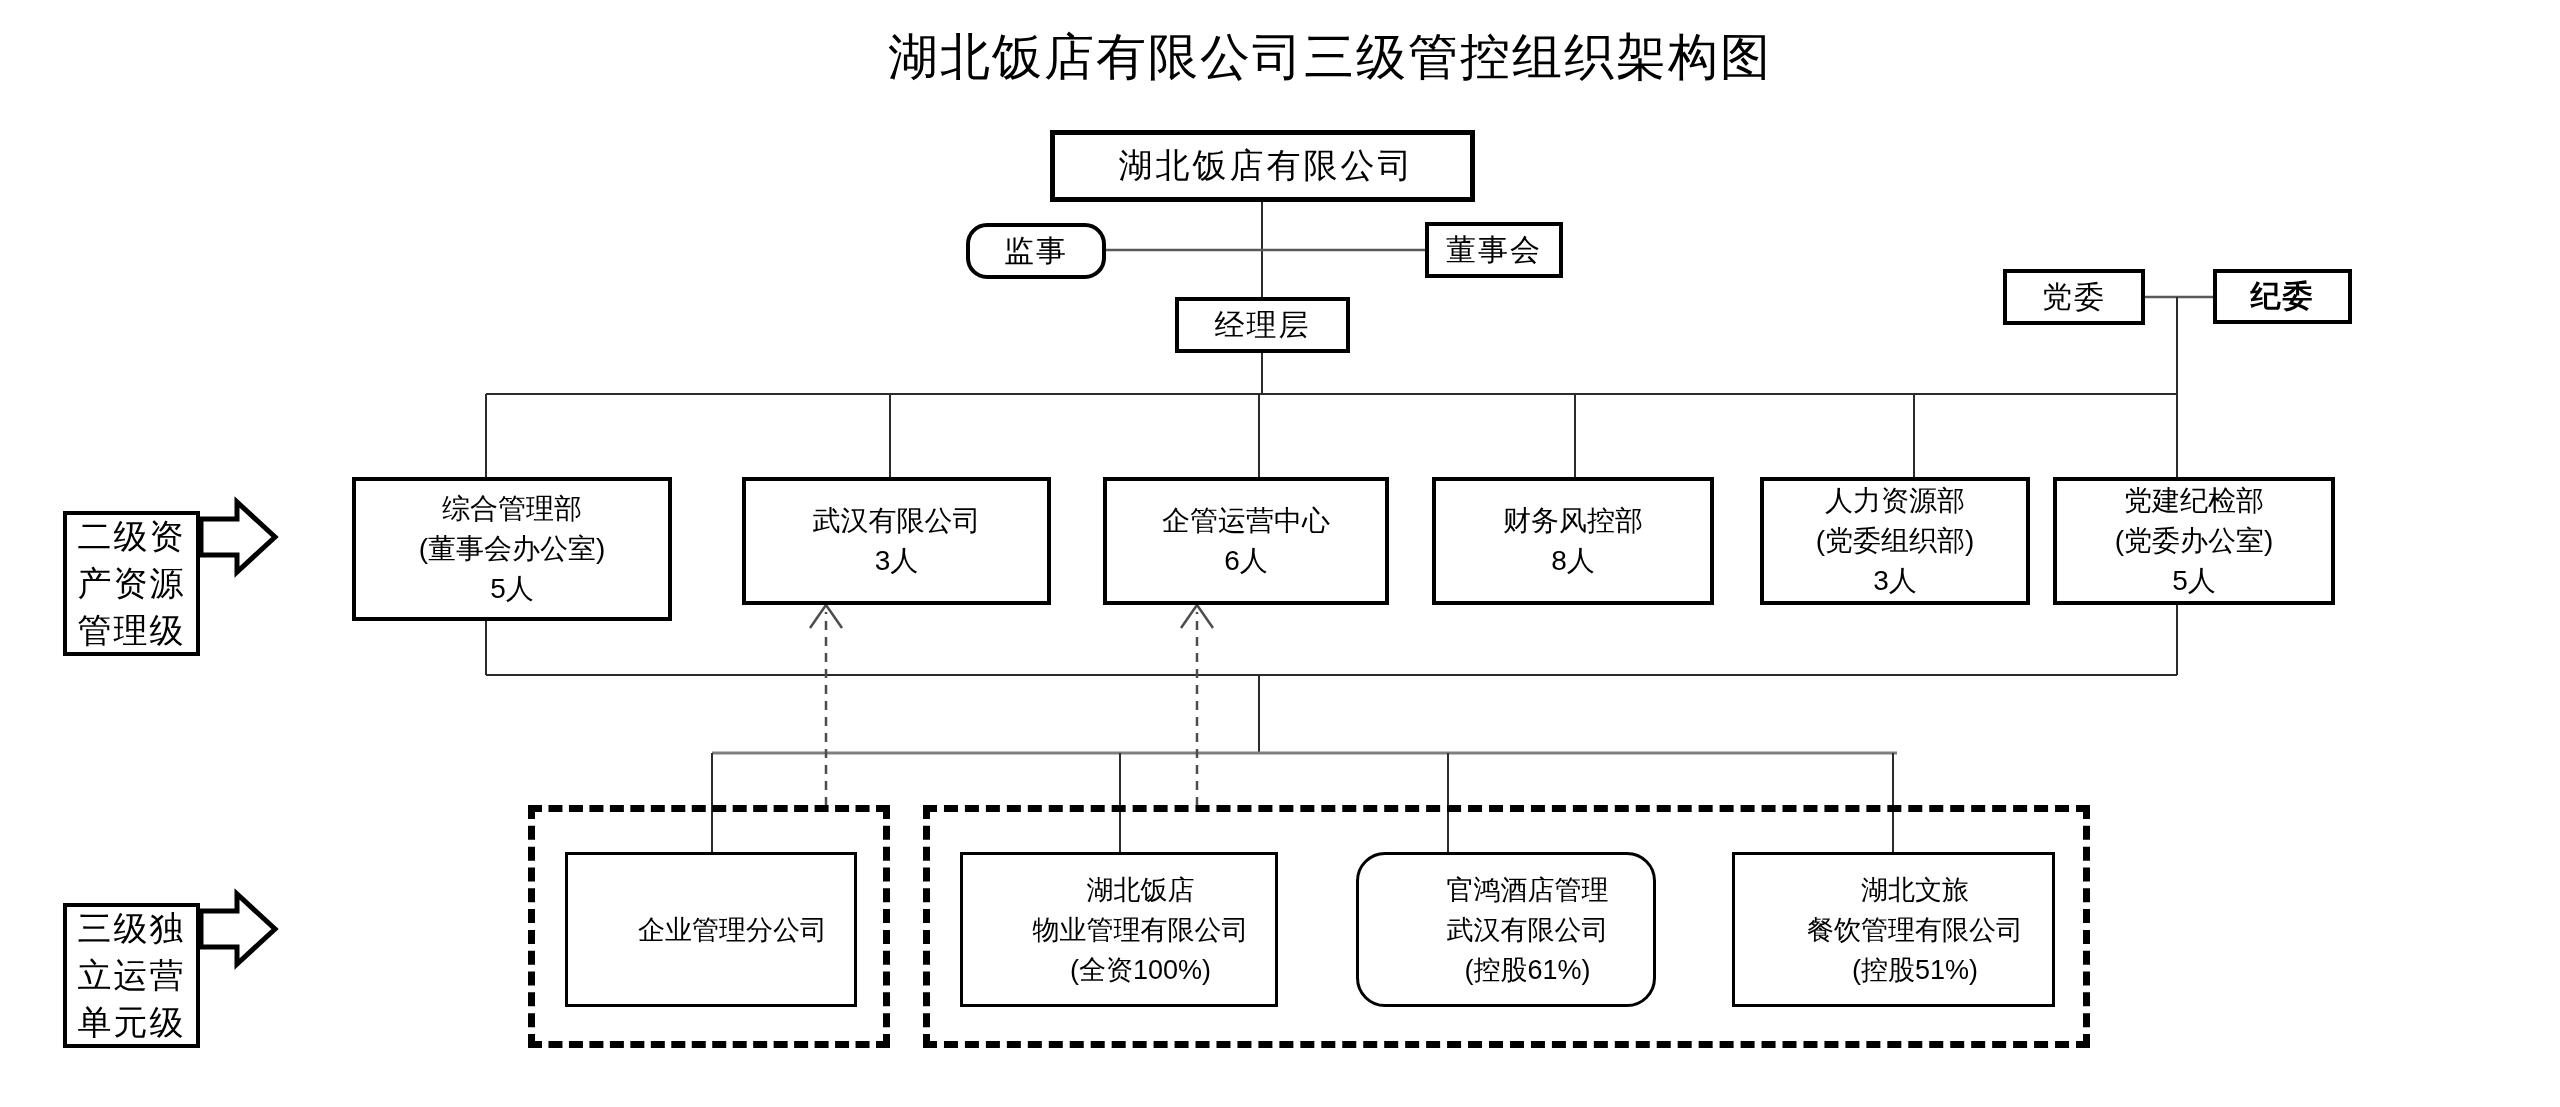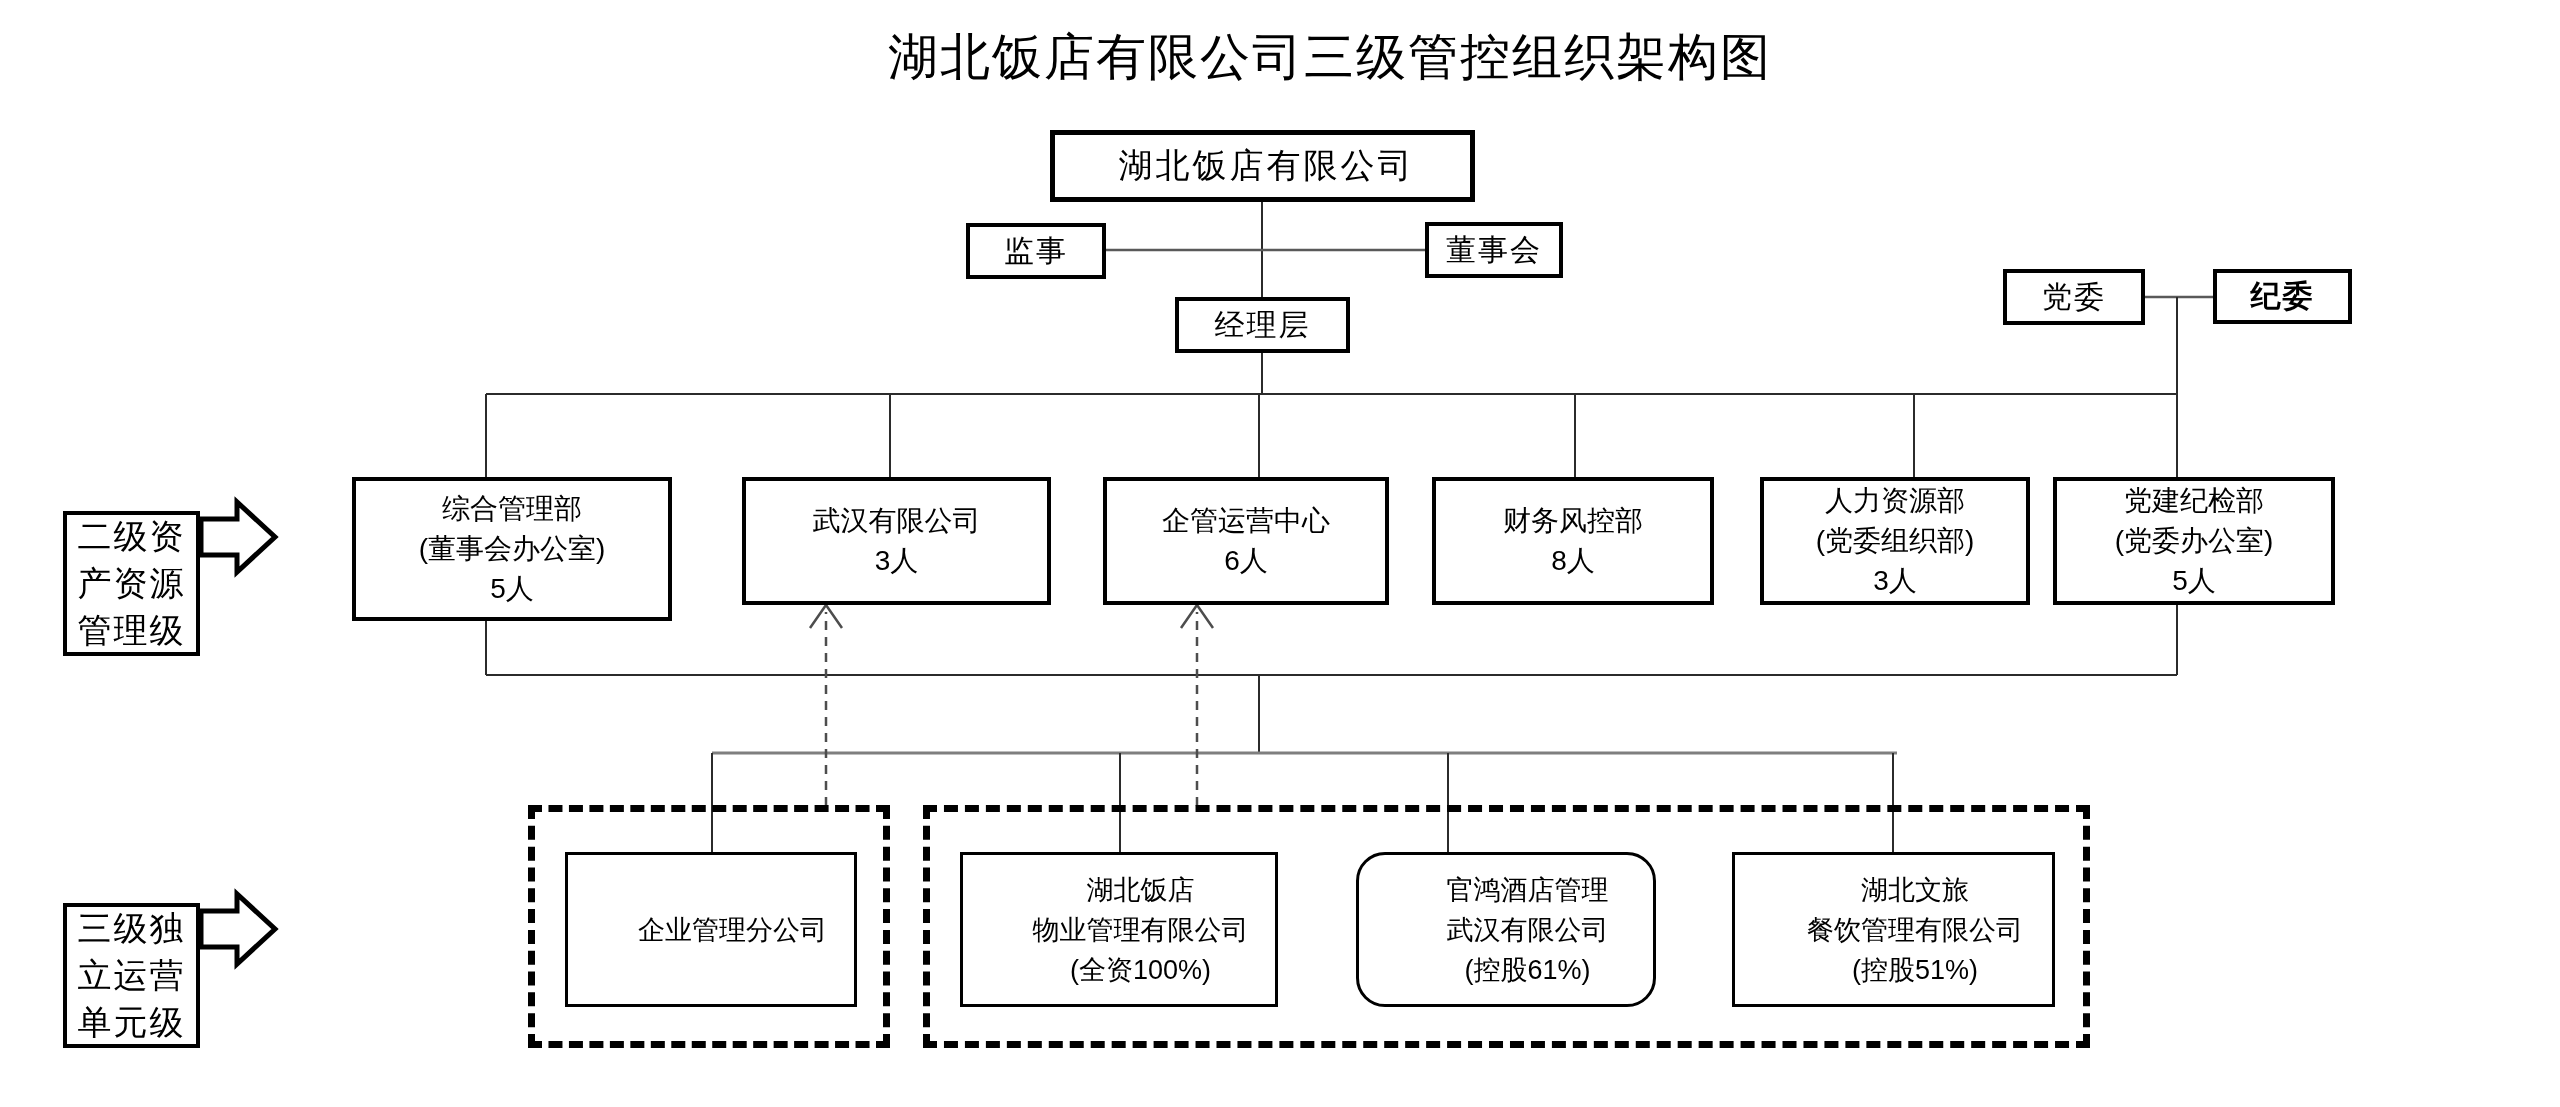--- a/index.html
+++ b/index.html
@@ -64,21 +64,21 @@
     <line x1="1197" y1="806" x2="1197" y2="612" stroke="#4d4d4d" stroke-width="2.5" stroke-dasharray="9,7"></line>
     <path d="M1181,628 L1197,605 L1213,628" fill="none" stroke="#4d4d4d" stroke-width="2.5"></path>
 
     <path d="M201,519 L237,519 L237,502 L275,537 L237,572 L237,555 L201,555 Z" fill="#ffffff" stroke="#000000" stroke-width="5" stroke-linejoin="miter"></path>
     <path d="M201,911 L237,911 L237,894 L275,929 L237,964 L237,947 L201,947 Z" fill="#ffffff" stroke="#000000" stroke-width="5" stroke-linejoin="miter"></path>
   </svg>
 
   <div class="title">湖北饭店有限公司三级管控组织架构图</div>
 
   <div class="box company" style="left:1050px;top:130px;width:425px;height:72px;padding-left:8px;">湖北饭店有限公司</div>
-  <div class="box small" style="left:966px;top:223px;width:140px;height:56px;">监事</div>
+  <div class="box small" style="left:966px;top:223px;width:140px;height:56px;border-radius:21px;">监事</div>
   <div class="box small" style="left:1425px;top:222px;width:138px;height:56px;">董事会</div>
   <div class="box small" style="left:1175px;top:297px;width:175px;height:56px;">经理层</div>
   <div class="box small" style="left:2003px;top:269px;width:142px;height:56px;">党委</div>
   <div class="box small" style="left:2213px;top:269px;width:139px;height:55px;font-weight:bold;">纪委</div>
 
   <div class="box sidelabel" style="left:63px;top:465px;width:137px;height:145px;">二级资
 产资源
 管理级</div>
 
   <div class="box dept" style="left:352px;top:477px;width:320px;height:144px;">综合管理部

